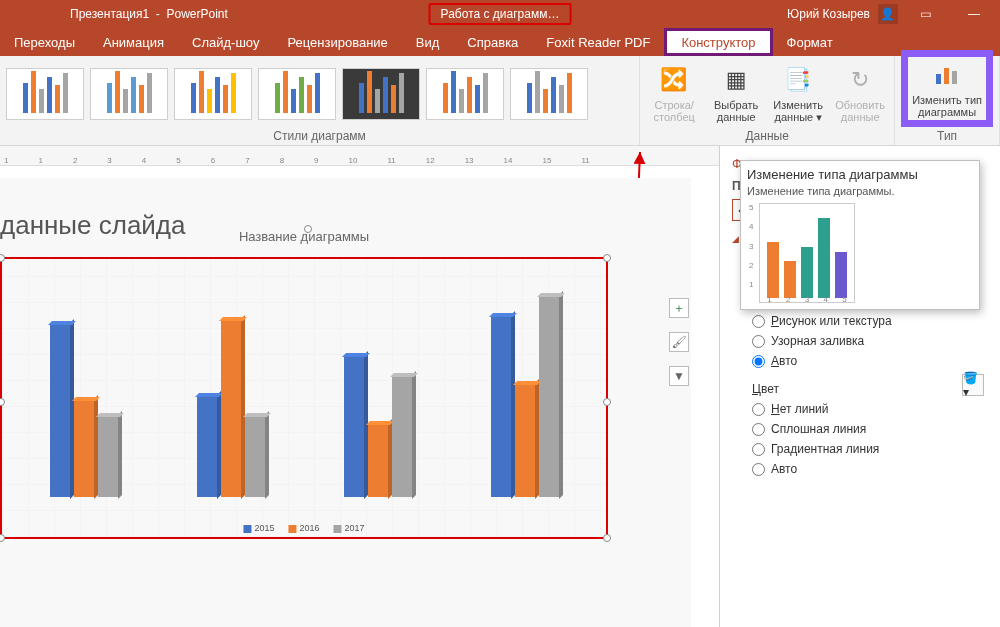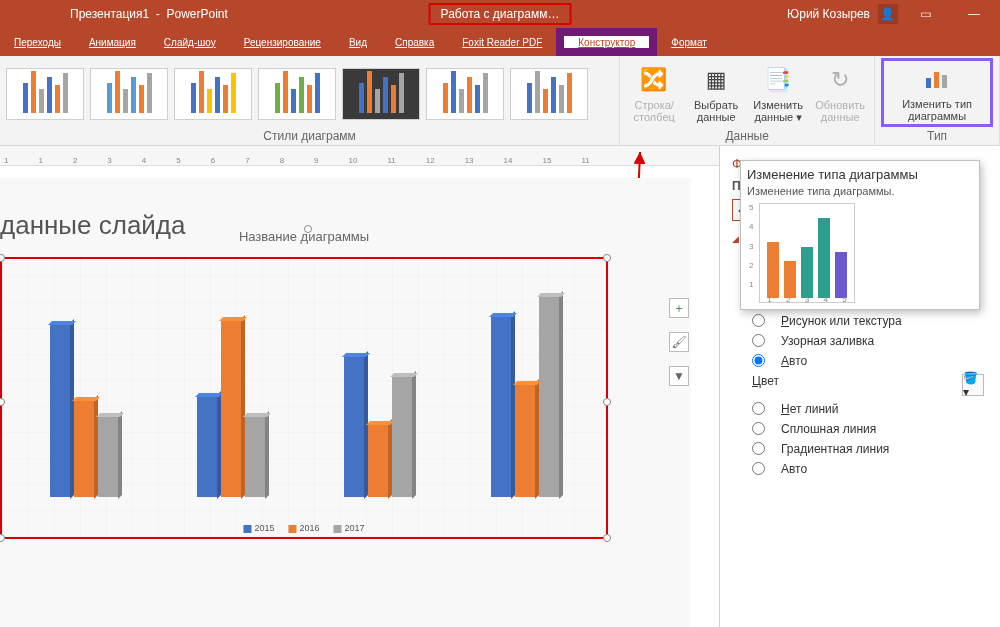--- a/index.html
+++ b/index.html
@@ -8,37 +8,37 @@
   
   .titlebar { height: 28px; background: #b7472a; color: #fff; display: flex; align-items: center; position: relative; }
   .title-left { margin-left: 70px; font-size: 12px; }
   .title-center { position: absolute; left: 50%; transform: translateX(-50%); display: flex; align-items: center; gap: 6px; border: 2px solid #d90000; padding: 2px 10px; border-radius: 2px; }
   .title-right { margin-left: auto; display: flex; align-items: center; gap: 8px; padding-right: 6px; }
   .avatar { width: 20px; height: 20px; background: #9c3b23; display:inline-flex; align-items:center; justify-content:center; }
   .winbtn { width: 40px; height: 28px; display: inline-flex; align-items: center; justify-content: center; color:#fff; }
 
   
   .tabs { height: 28px; background: #b7472a; color: #fff; display: flex; align-items: stretch; }
-  .tab { padding: 0 14px; display: flex; align-items: center; font-size: 10px; cursor: pointer; text-decoration: underline; }
-  .tab.active { background: #fff; color: #b7472a; border: 8px solid #701a75; }
+  .tab { padding: 0 14px; display: flex; align-items: center; font-size: 13px; cursor: pointer; }
+  .tab.active { background: #fff; color: #b7472a; border: 3px solid #701a75; }
   .tabs .right { margin-left: auto; display: flex; }
   .lightbulb::before { content: "💡"; filter: grayscale(1) brightness(2); margin-right: 4px; font-size: 11px;}
   .share::before { content: "👤"; margin-right:3px; font-size:11px; filter: brightness(3);}
 
   
   .ribbon { height: 90px; background: #f3f3f3; border-bottom: 1px solid #d8d8d8; display: flex; }
   .ribbon-group { border-right: 1px solid #e0e0e0; display: flex; flex-direction: column; justify-content: flex-end; padding: 4px 6px 2px; }
   .group-body { flex: 1; display: flex; align-items: center; gap: 6px; }
   .group-label { text-align: center; font-size: 12px; color: #666; padding-top: 2px; }
   .style-thumb { width: 78px; height: 52px; background: #fff; border: 1px solid #cfcfcf; display: flex; align-items: flex-end; justify-content: center; gap: 3px; padding-bottom: 6px; }
   .style-thumb.dark { background: #3a3a3a; }
   .sbar { width: 5px; }
   .rbtncol { display:flex; flex-direction:column; align-items:center; gap:3px; min-width:56px; font-size:11px; color:#444; text-align:center;}
   .rbtncol .icon { width:32px; height:32px; display:inline-flex; align-items:center; justify-content:center; font-size:22px;}
-  .changetype { border: 3px solid #8b5cf6; padding: 2px 18px; }
+  .changetype { border: 7px solid #8b5cf6; padding: 2px 4px; }
 
   
   .workspace { display: flex; height: 481px; }
   .editor { flex: 1; position: relative; background: #fff; overflow: hidden; border-right: 1px solid #d0d0d0;}
   .ruler-h { position:absolute; top:0; left:0; right:0; height:20px; background:#f6f6f6; border-bottom:1px solid #ddd; font-size:8px; color:#888; display:flex; align-items:flex-end; padding-left:4px; gap:30px; overflow:hidden;}
   .slide-area { position:absolute; top:32px; left:0; right:28px; bottom:0; background:#f8f8f8; padding:14px 0 0 0;}
   .slide-title { font-size:26px; color:#555; margin: 18px 0 12px 0; }
   .chart-box { position:relative; border: 2px solid #d90000; width: 608px; height: 282px; margin-top: 4px; background: repeating-linear-gradient(90deg,#f3f3f3 0 1px,transparent 1px 26px), repeating-linear-gradient(0deg,#f3f3f3 0 1px,transparent 1px 26px); }
   .chart-title { position:absolute; top:-24px; left:50%; transform:translateX(-50%); font-size:13px; color:#666;}
   .chart-inner { position:absolute; inset:8px 8px 40px 8px; display:flex; align-items:flex-end; justify-content:space-around; }
@@ -54,21 +54,21 @@
   .side-handles div{ width:20px; height:20px; border:1px solid #bbb; background:#fff; display:flex; align-items:center; justify-content:center; font-size:12px; color:#666;}
   .sel-handle { width:8px;height:8px;border:1px solid #888;background:#fff;border-radius:50%; position:absolute;}
   .arrow-line { position:absolute; pointer-events:none; }
 
   
   .pane { width: 280px; background:#fff; padding: 10px 12px; font-size:12px; color:#333; overflow:hidden; position:relative;}
   .pane h3 { font-size:13px; margin-bottom:8px; color:#b7472a; font-weight:normal;}
   .pane h4 { font-size:12px; font-weight:bold; color:#555; margin: 6px 0;}
   .pane .section-head { color:#b7472a; font-size:12px; margin:10px 0 6px; cursor:pointer;}
   .pane .section-head::before{content:"◢ "; font-size:9px;}
-  .radio-row, .opt-row { display:flex; align-items:flex-start; gap:16px; padding:3px 0 3px 20px; font-size:12px; color:#333;}
+  .radio-row, .opt-row { display:flex; align-items:flex-end; gap:6px; padding:3px 0 3px 20px; font-size:12px; color:#333;}
   .radio-row input, .opt-row input { margin:0; }
   .underline-letter { text-decoration: underline; }
   .icon-btn { width:22px;height:22px;border:1px solid #bbb;display:inline-flex;align-items:center;justify-content:center;background:#fafafa;}
   .tooltip-card { position:absolute; top:14px; left:20px; width:240px; background:#fff; border:1px solid #c0c0c0; box-shadow:2px 3px 8px rgba(0,0,0,.25); padding:6px; z-index:5;}
   .tooltip-title { font-weight:normal; font-size:13px; margin-bottom:3px;}
   .tooltip-desc { font-size:11px; color:#555; margin-bottom:6px;}
   .tooltip-chart { width:96px; height:100px; border:1px solid #ccc; display:flex; align-items:flex-end; justify-content:space-around; padding:4px; position:relative;}
   .tooltip-chart .tb { width:12px;}
   .tooltip-axis { position:absolute; left:-10px; top:0; bottom:14px; display:flex; flex-direction:column; justify-content:space-between; font-size:8px; color:#888;}
   .tooltip-xaxis{ position:absolute; left:0;right:0;bottom:-2px;display:flex;justify-content:space-around;font-size:8px;color:#888;}

